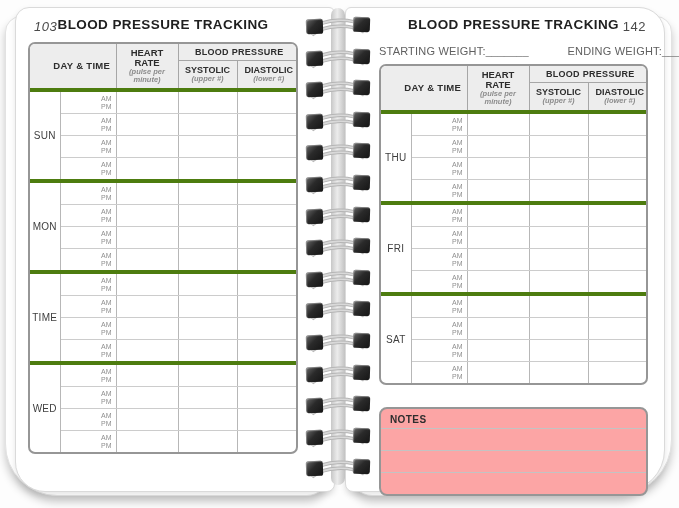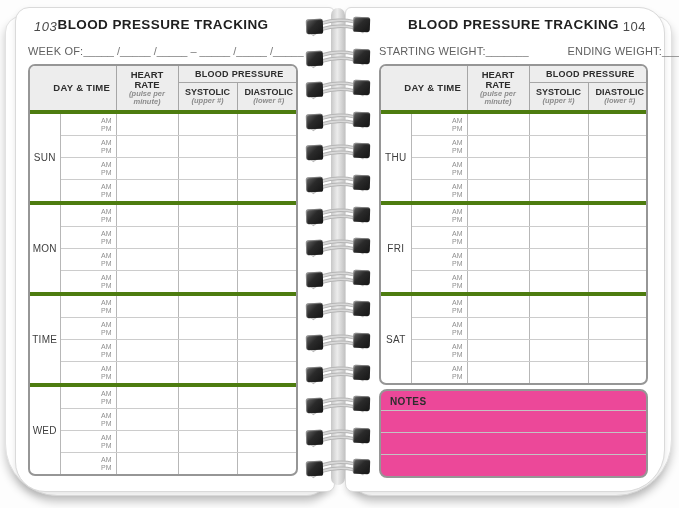--- a/index.html
+++ b/index.html
@@ -51,21 +51,21 @@
 
   tbody td{border-right:1px solid #b7b7b7;border-bottom:1px solid #cccccc;height:21px;padding:0;}
   tbody td:last-child{border-right:none;}
   tbody tr:last-child td{border-bottom:none;}
   tbody tr.day-start td{border-top:4px solid #4d7c0f;}
   td.day{font-size:10px;color:#3e3e3e;text-align:center;letter-spacing:.3px;border-bottom:none;}
   td.time{text-align:right;padding-right:4px;}
   td.time div{font-size:7px;color:#8f8f8f;line-height:8px;}
 
   
-  .notes{margin-top:4px;border:2px solid #969696;border-radius:8px;overflow:hidden;background:#ec4899;}
+  .notes{margin-top:22px;border:2px solid #969696;border-radius:8px;overflow:hidden;background:#fca5a5;}
   .notes-label{font-size:10px;font-weight:bold;color:#2d2d2d;letter-spacing:.4px;padding:5px 9px 3px;}
   .notes-line{height:21px;border-top:1px solid #c3c3c3;}
 
   
   .binding{position:absolute;left:0;top:0;width:679px;height:508px;pointer-events:none;}
   .strip{position:absolute;left:331px;top:8px;width:14px;height:477px;border-radius:7px;
     background:linear-gradient(90deg,#c7c7c7,#ececec 45%,#c2c2c2);}
   .coil{position:absolute;left:305px;width:66px;height:27px;}
   .coil svg{position:absolute;left:0;top:0;}
   .hole{position:absolute;width:17px;height:15px;border-radius:2.5px;
@@ -81,23 +81,20 @@
 
   <div class="under left-u"></div>
   <div class="under right-u"></div>
 
   <div class="page left">
     <div class="page-inner">
       <div class="head">
         <span class="pagenum">103</span>
         <div class="title">BLOOD PRESSURE TRACKING</div>
       </div>
-      <div class="subline">
-        <span>WEEK OF:</span><span class="blank">_____ /_____ /_____  –  _____ /_____ /_____</span>
-      </div>
 
       <div class="table-frame">
         <table class="bp">
           <colgroup>
               <col class="c-day">
               <col class="c-time">
               <col class="c-heart">
               <col class="c-sys">
               <col class="c-dia">
             </colgroup>
@@ -276,21 +273,21 @@
               </tr>
             </tbody>
         </table>
       </div>
     </div>
   </div>
 
   <div class="page right">
     <div class="page-inner">
       <div class="head">
-        <span class="pagenum">104</span>
+        <span class="pagenum">142</span>
         <div class="title">BLOOD PRESSURE TRACKING</div>
       </div>
       <div class="subline weights">
         <span><span>STARTING WEIGHT:</span><span class="blank">_______</span></span>
         <span><span>ENDING WEIGHT:</span><span class="blank">_______</span></span>
       </div>
 
       <div class="table-frame">
         <table class="bp">
           <colgroup>

